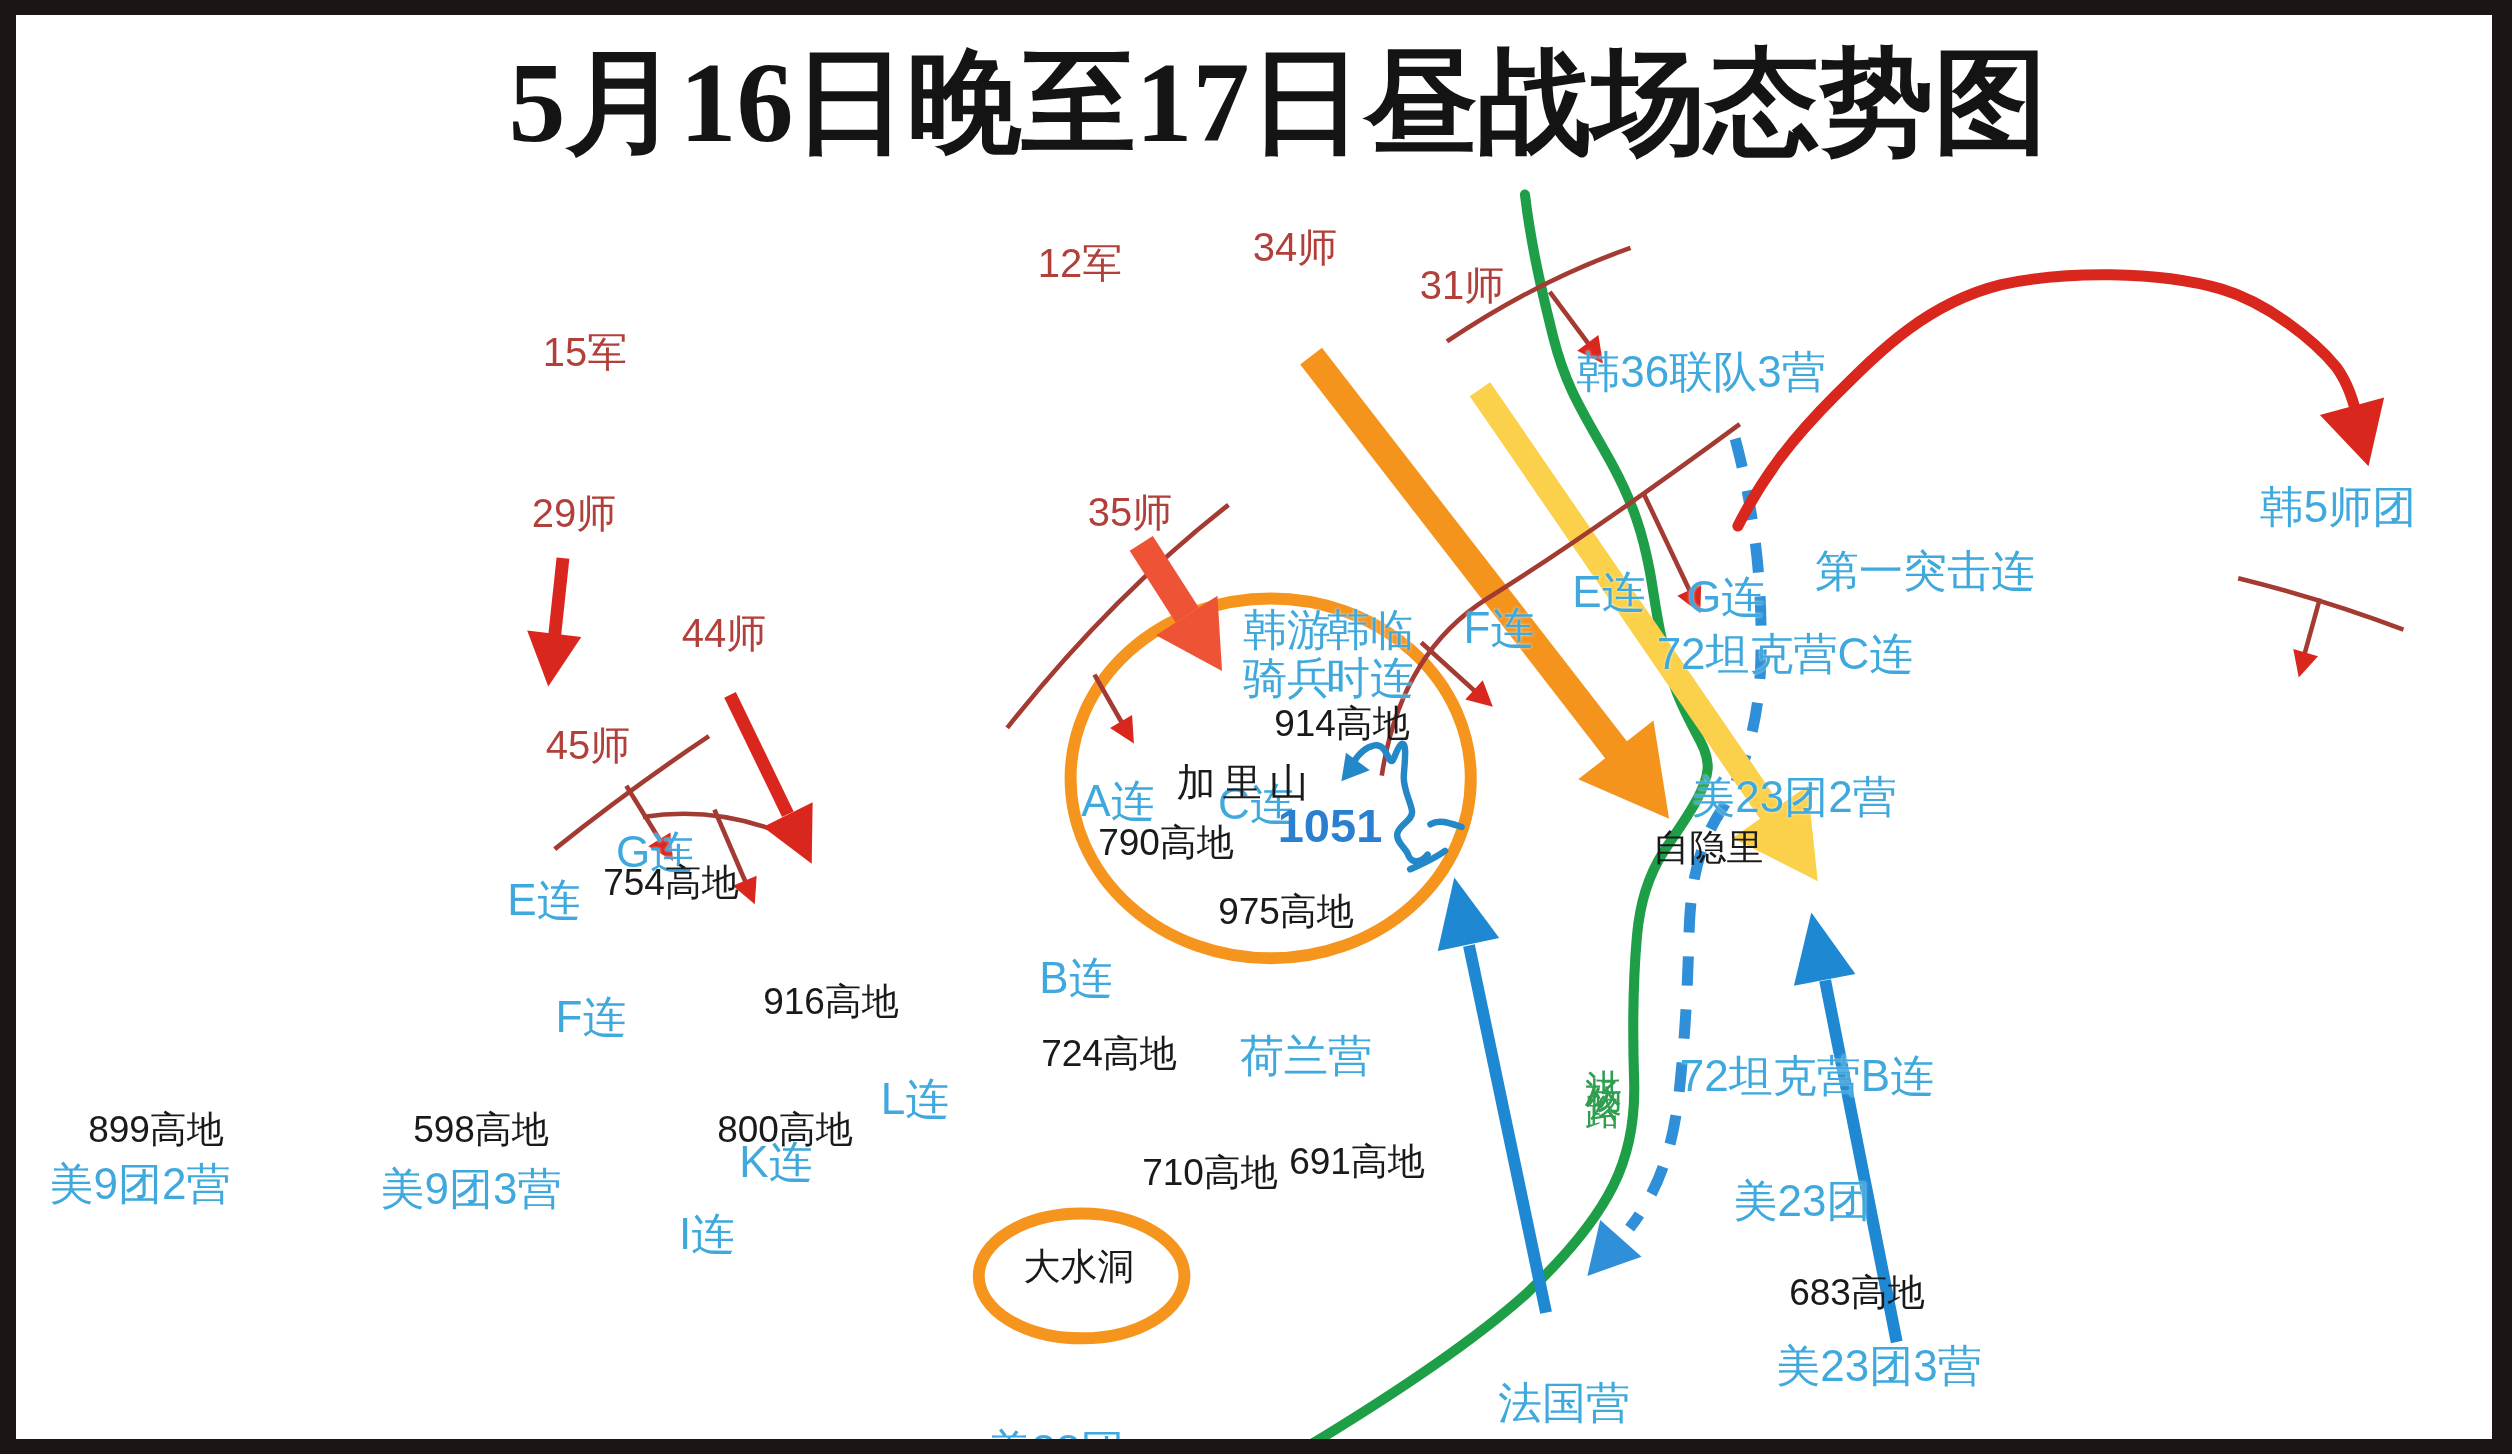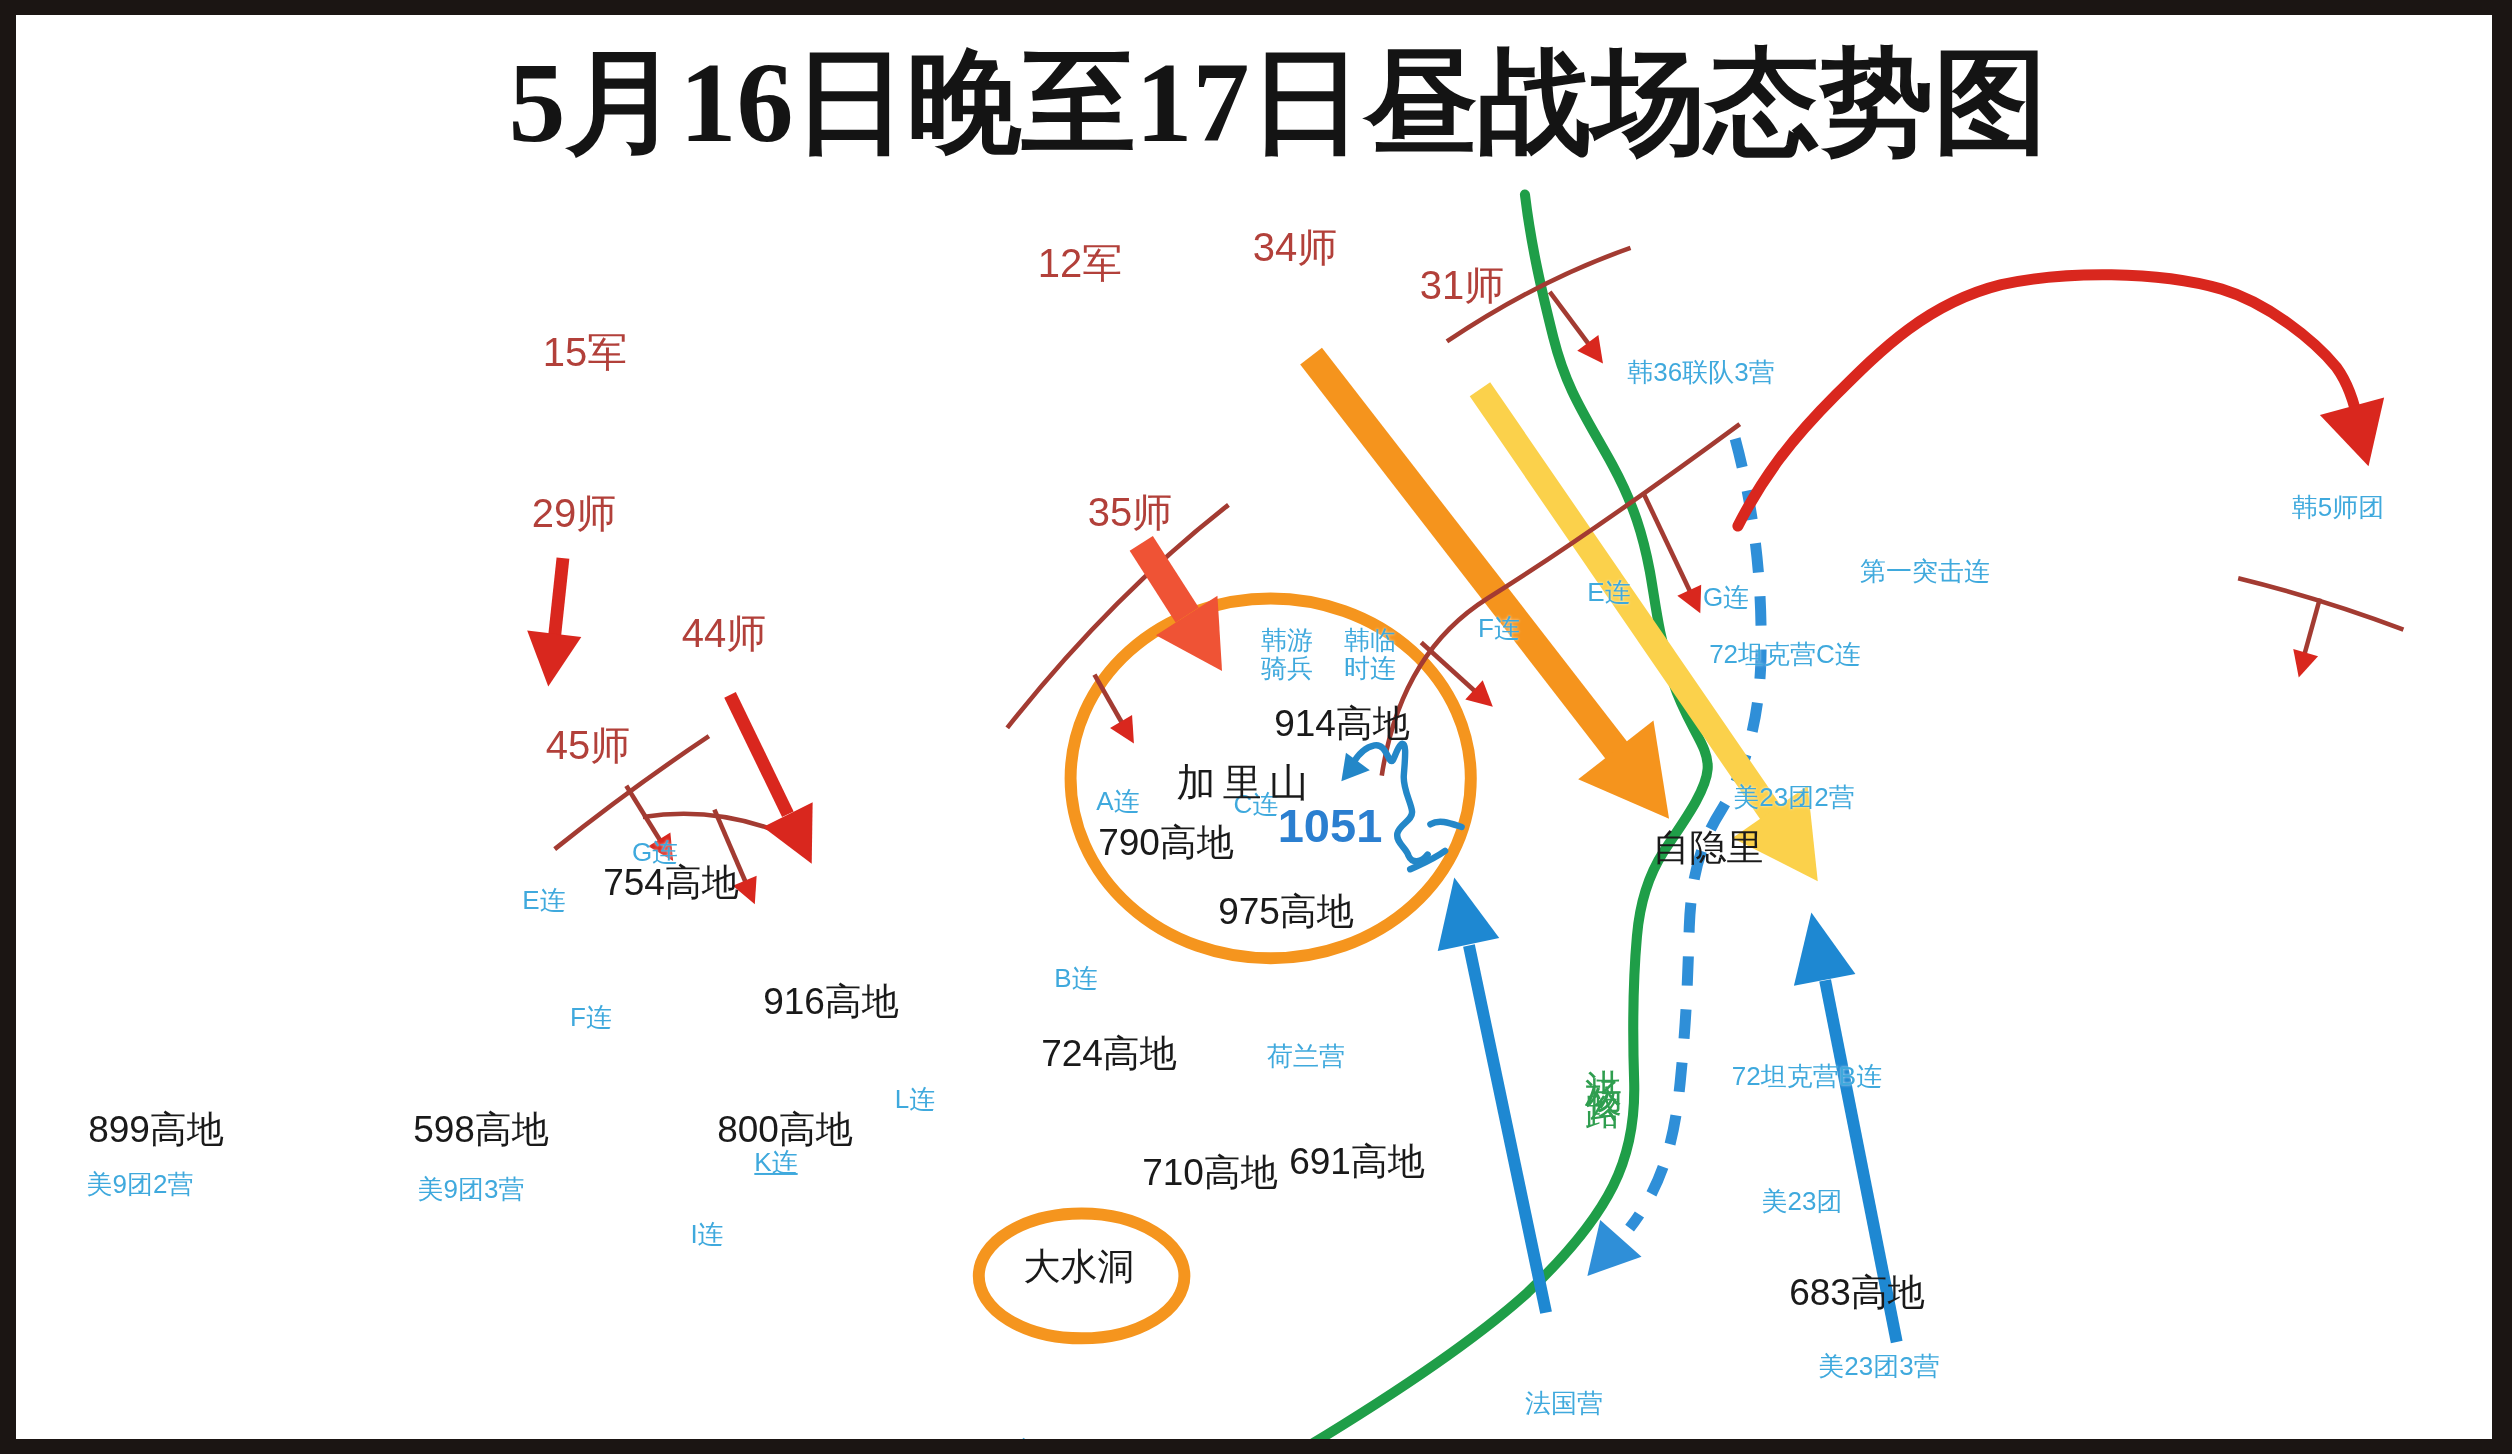--- a/index.html
+++ b/index.html
@@ -1,21 +1,21 @@
 <!DOCTYPE html>
 <html style="--frame_black: #1b1513; --enemy_red: #b2403a; --friendly_cyan: #3fa9dd; --terrain_black: #1a1a1a; --highway_green: #1f9e48; --road_label_green: #2f9e4f; --attack_orange: #f5941d; --attack_yellow: #fbd14b; --attack_red: #d9271e; --attack_redorange: #ef5335; --un_blue: #1e88d2; --dashed_blue: #2f8fd8; --river_blue: #2387c8; --elevation_blue: #2b7fd0; --frontline_red: #a33b32; --circle_orange: #f5951e;font-size:14.7px"><head>
 <meta charset="utf-8">
 <style>
   html,body{margin:0;padding:0;width:2512px;height:1454px;background:#ffffff;overflow:hidden;position:relative}
   #frame{position:absolute;inset:0;border:15.6px solid var(--frame_black,#1b1513);border-right-width:20px;border-left-width:16.5px;pointer-events:none;z-index:40}
   #shape-layer{position:absolute;left:0;top:0;z-index:1}
   #label-layer{position:absolute;inset:0;z-index:10}
   .lbl{position:absolute;transform:translate(-50%,-50%);font-family:"Liberation Sans",sans-serif;white-space:pre-line;text-align:center;line-height:1.08}
   .red{color:var(--enemy_red);font-size:40px}
-  .cyan{color:var(--friendly_cyan);font-size:26px;text-shadow:0 0 2.8px rgba(255,255,255,.8)}
+  .cyan{color:var(--friendly_cyan);font-size:44px;text-shadow:0 0 2.8px rgba(255,255,255,.8)}
   .blk{color:var(--terrain_black);font-size:37px}
   .lg{font-size:39px;letter-spacing:7.3px}
   .bluebig{color:var(--elevation_blue);font-size:47px;font-weight:bold}
   .greenvert{color:var(--road_label_green);font-size:37px;writing-mode:vertical-rl;letter-spacing:8.3px}
   #title{position:absolute;left:1278px;top:103px;transform:translate(-50%,-50%);font-family:"Liberation Serif",serif;font-weight:bold;font-size:114px;color:#141414;white-space:nowrap;z-index:10}
 </style>
 </head>
 <body>
 
 <svg id="shape-layer" width="2512" height="1454" viewBox="0 0 2736 1584">
@@ -107,21 +107,21 @@
     <div class="lbl cyan" style="left: 1056px; top: 1423px; margin-top: 28px;">美38团</div>
     <div class="lbl cyan" style="left: 1306px; top: 1056px;">荷兰营</div>
     <div class="lbl cyan" style="left: 1076px; top: 978px;">B连</div>
     <div class="lbl cyan" style="left: 1118px; top: 801px;">A连</div>
     <div class="lbl cyan" style="left: 1256px; top: 804px;">C连</div>
     <div class="lbl cyan" style="left: 1287px; top: 654px;">韩游
 骑兵</div>
     <div class="lbl cyan" style="left: 1370px; top: 654px;">韩临
 时连</div>
     <div class="lbl cyan" style="left: 915px; top: 1099px;">L连</div>
-    <div class="lbl cyan" style="left: 776px; top: 1162px; text-decoration: underline;">K连</div>
+    <div class="lbl cyan" style="left: 776px; top: 1162px;">K连</div>
     <div class="lbl cyan" style="left: 707px; top: 1234px;">I连</div>
     <div class="lbl cyan" style="left: 140px; top: 1184px;">美9团2营</div>
     <div class="lbl cyan" style="left: 471px; top: 1189px;">美9团3营</div>
     <div class="lbl cyan" style="left: 544px; top: 900px;">E连</div>
     <div class="lbl cyan" style="left: 655px; top: 852px;">G连</div>
     <div class="lbl cyan" style="left: 591px; top: 1017px;">F连</div>
     <div class="lbl greenvert" style="left: 1603px; top: 1056px;">洪杨公路</div>
     <div class="lbl blk" style="left: 1342px; top: 724px;">914高地</div>
     <div class="lbl blk lg" style="left: 1246px; top: 783px;">加里山</div>
     <div class="lbl blk" style="left: 1166px; top: 843px;">790高地</div>

